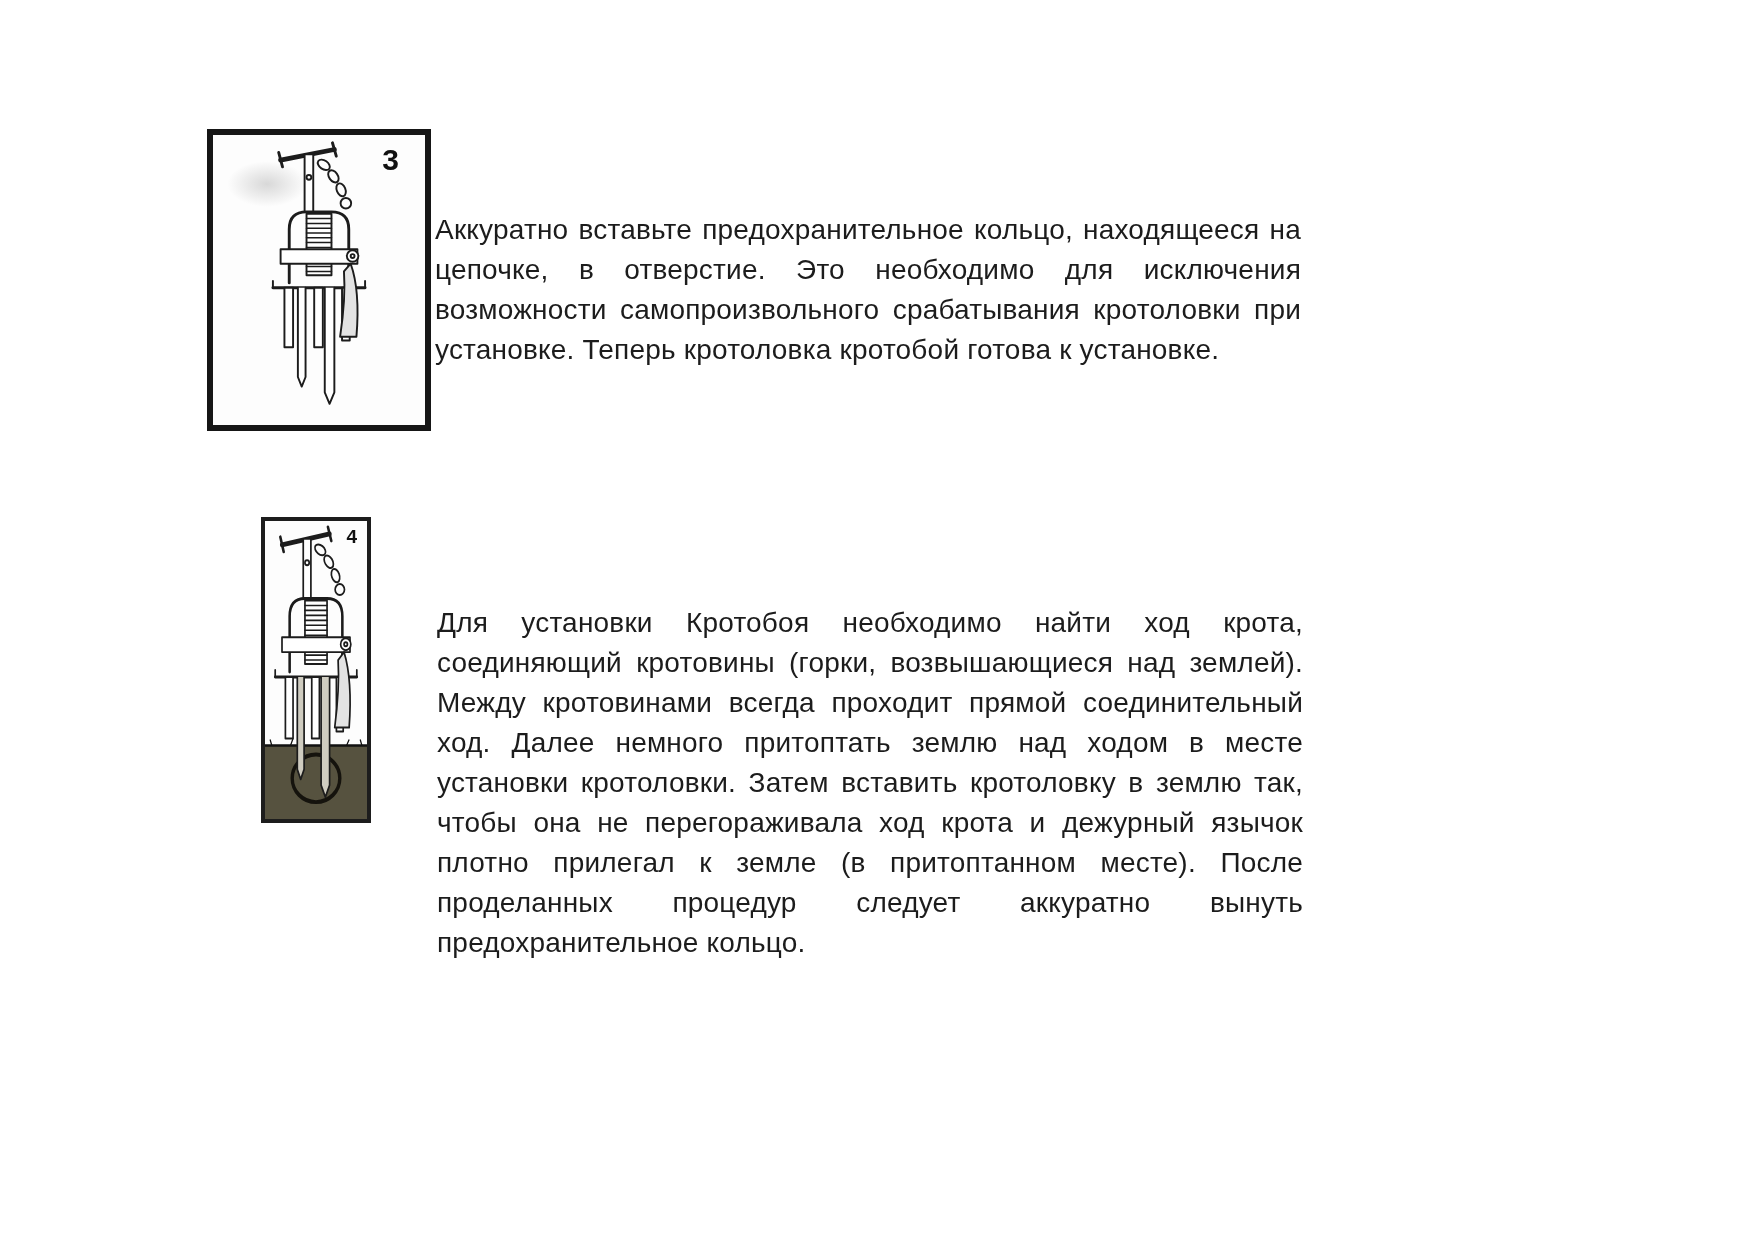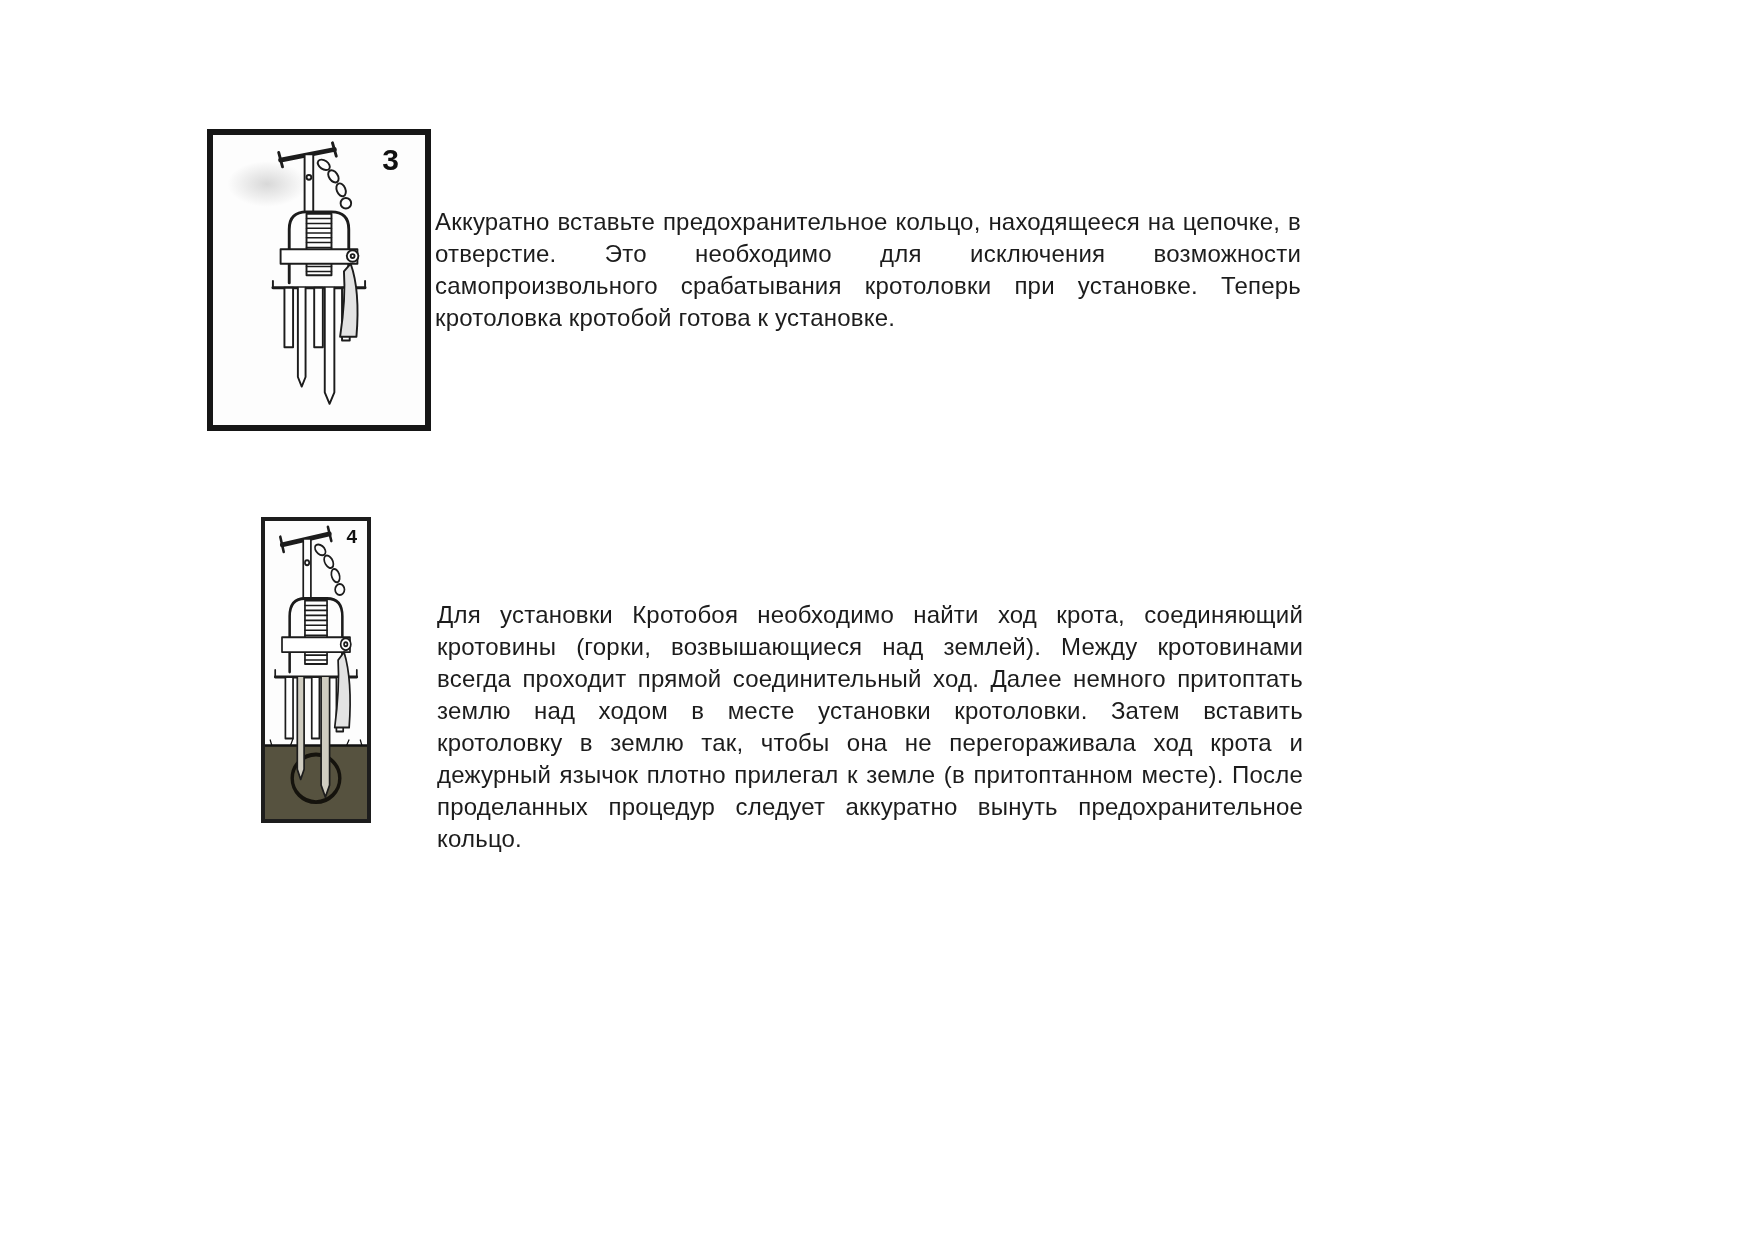--- a/index.html
+++ b/index.html
@@ -7,22 +7,22 @@
     position: relative;
     width: 1755px;
     height: 1241px;
     background: #ffffff;
     font-family: "Liberation Sans", sans-serif;
     color: #1c1c1c;
     overflow: hidden;
   }
   .para {
     position: absolute;
-    font-size: 24px;
-    line-height: 32px;
+    font-size: 28px;
+    line-height: 40px;
     text-align: justify;
     text-justify: inter-word;
     color: #1c1c1c;
     letter-spacing: 0.2px;
   }
   .para-step3 { left: 435px; top: 182px; width: 866px; }
   .para-step4 { left: 437px; top: 575px; width: 866px; }
   .para-step5 { left: 148px; top: 902px; width: 1154px; }
 
   .figure {

